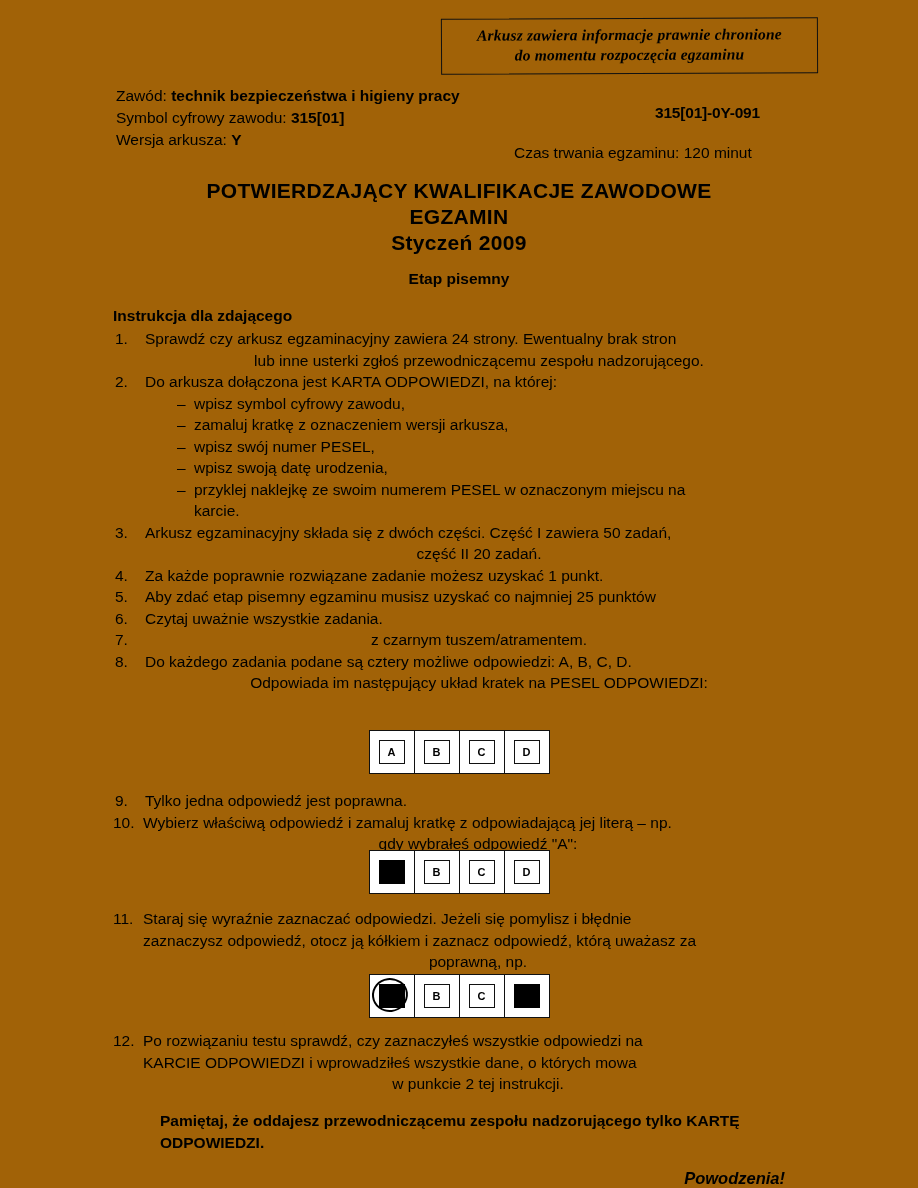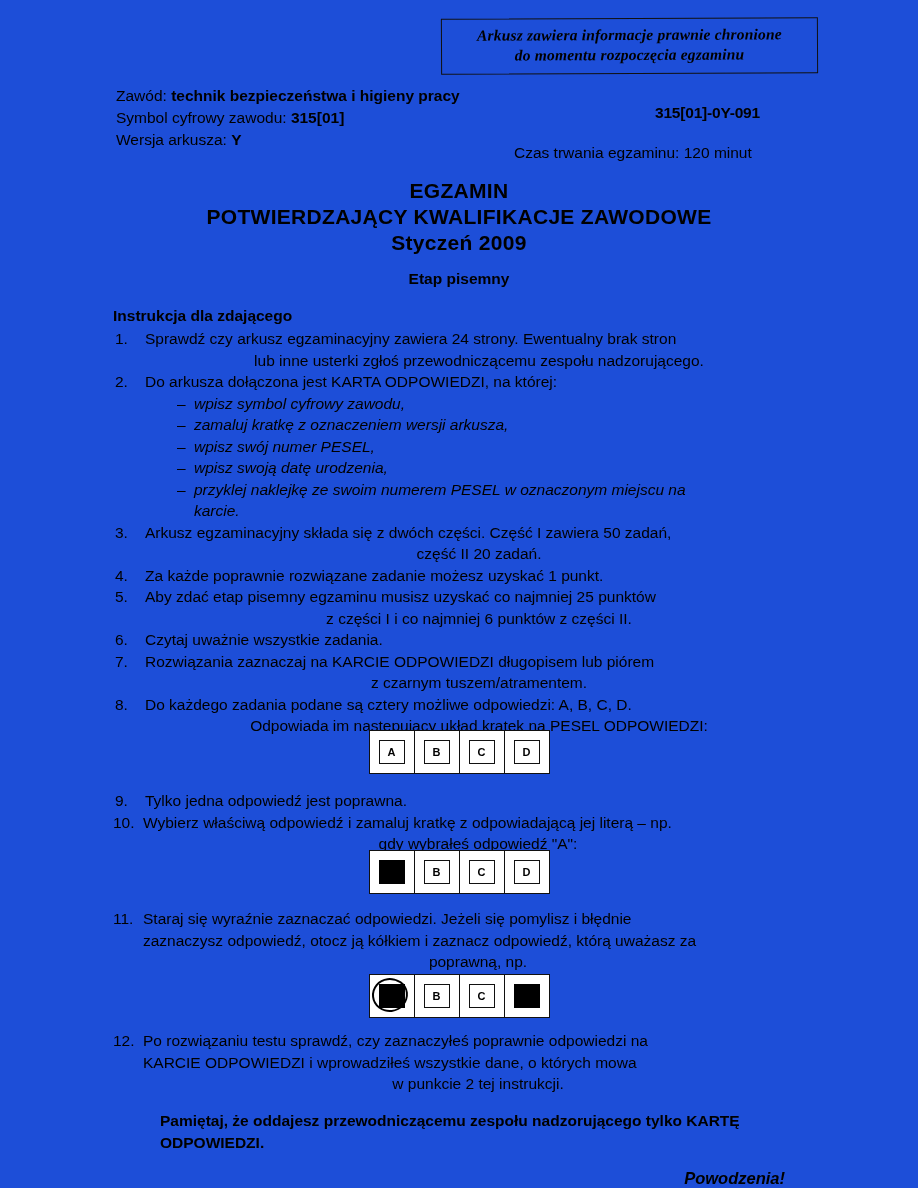--- a/index.html
+++ b/index.html
@@ -12,21 +12,21 @@
     height: 1188px;
     position: relative;
     font-family: "Liberation Sans", sans-serif;
     color: #000000;
     overflow: hidden;
   }
 
   .page {
     position: absolute;
     inset: 0;
-    background: #1d4ed8;
+    background: #a16207;
   }
 
   
   .notice-box {
     position: absolute;
     left: 441px;
     top: 18px;
     width: 359px;
     border: 1.6px solid #111;
     padding: 6px 8px 8px 8px;
@@ -124,21 +124,21 @@
     padding: 0 0 0 32px;
   }
   .sub-li {
     display: flex;
     align-items: flex-start;
   }
   .sub-dash {
     width: 17px;
     flex: 0 0 17px;
   }
-  .sub-body { flex: 1; font-style: italic; }
+  .sub-body { flex: 1; }
   .sub-body.justify { text-align: justify; }
   .sub-body.justify > .last { text-align: left; }
 
   
   .grid-wrap {
     display: flex;
     justify-content: center;
   }
   .grid {
     display: flex;
@@ -242,22 +242,22 @@
     <div class="meta-row">
       <span>Wersja arkusza:</span>
       <b>Y</b>
     </div>
   </div>
 
   <div class="exam-code">315[01]-0Y-091</div>
   <div class="exam-time">Czas trwania egzaminu: 120 minut</div>
 
   <div class="titles">
+    <div class="title-main">POTWIERDZAJĄCY KWALIFIKACJE ZAWODOWE</div>
     <div class="title-main">EGZAMIN</div>
-    <div class="title-main">POTWIERDZAJĄCY KWALIFIKACJE ZAWODOWE</div>
     <div class="title-main">Styczeń 2009</div>
     <div class="title-sub">Etap pisemny</div>
   </div>
 
   <div class="instr-head">Instrukcja dla zdającego</div>
 
   <div class="blk" id="blk-a">
       <div class="li">
         <div class="li-num">1.</div>
         <div class="li-body justify">
@@ -314,33 +314,31 @@
       <div class="li">
         <div class="li-num">4.</div>
         <div class="li-body">
           <div>Za każde poprawnie rozwiązane zadanie możesz uzyskać 1 punkt.</div>
         </div>
       </div>
       <div class="li">
         <div class="li-num">5.</div>
         <div class="li-body justify">
           <div>Aby zdać etap pisemny egzaminu musisz uzyskać co najmniej 25 punktów</div>
-          <div class="last">z części I i co najmniej 6 punktów z części II.</div>
         </div>
       </div>
       <div class="li">
         <div class="li-num">6.</div>
         <div class="li-body">
           <div>Czytaj uważnie wszystkie zadania.</div>
         </div>
       </div>
       <div class="li">
         <div class="li-num">7.</div>
         <div class="li-body justify">
-          <div>Rozwiązania zaznaczaj na KARCIE ODPOWIEDZI długopisem lub piórem</div>
           <div class="last">z czarnym tuszem/atramentem.</div>
         </div>
       </div>
       <div class="li">
         <div class="li-num">8.</div>
         <div class="li-body justify">
           <div>Do każdego zadania podane są cztery możliwe odpowiedzi: A, B, C, D.</div>
           <div class="last">Odpowiada im następujący układ kratek na PESEL ODPOWIEDZI:</div>
         </div>
       </div>
@@ -427,21 +425,21 @@
             <div class="kratka filled">D</div>
           </div>
         </div>
       </div>
   </div>
 
   <div class="blk" id="blk-d">
       <div class="li">
         <div class="li-num wide">12.</div>
         <div class="li-body justify">
-          <div>Po rozwiązaniu testu sprawdź, czy zaznaczyłeś poprawnie odpowiedzi na</div>
+          <div>Po rozwiązaniu testu sprawdź, czy zaznaczyłeś wszystkie odpowiedzi na</div>
           <div>KARCIE ODPOWIEDZI i wprowadziłeś wszystkie dane, o których mowa</div>
           <div class="last">w punkcie 2 tej instrukcji.</div>
         </div>
       </div>
     </div>
 
   <div class="footer">
     <div class="footer-note">Pamiętaj, że oddajesz przewodniczącemu zespołu nadzorującego tylko KARTĘ</div>
     <div class="footer-note">ODPOWIEDZI.</div>
     <div class="footer-good">Powodzenia!</div>

